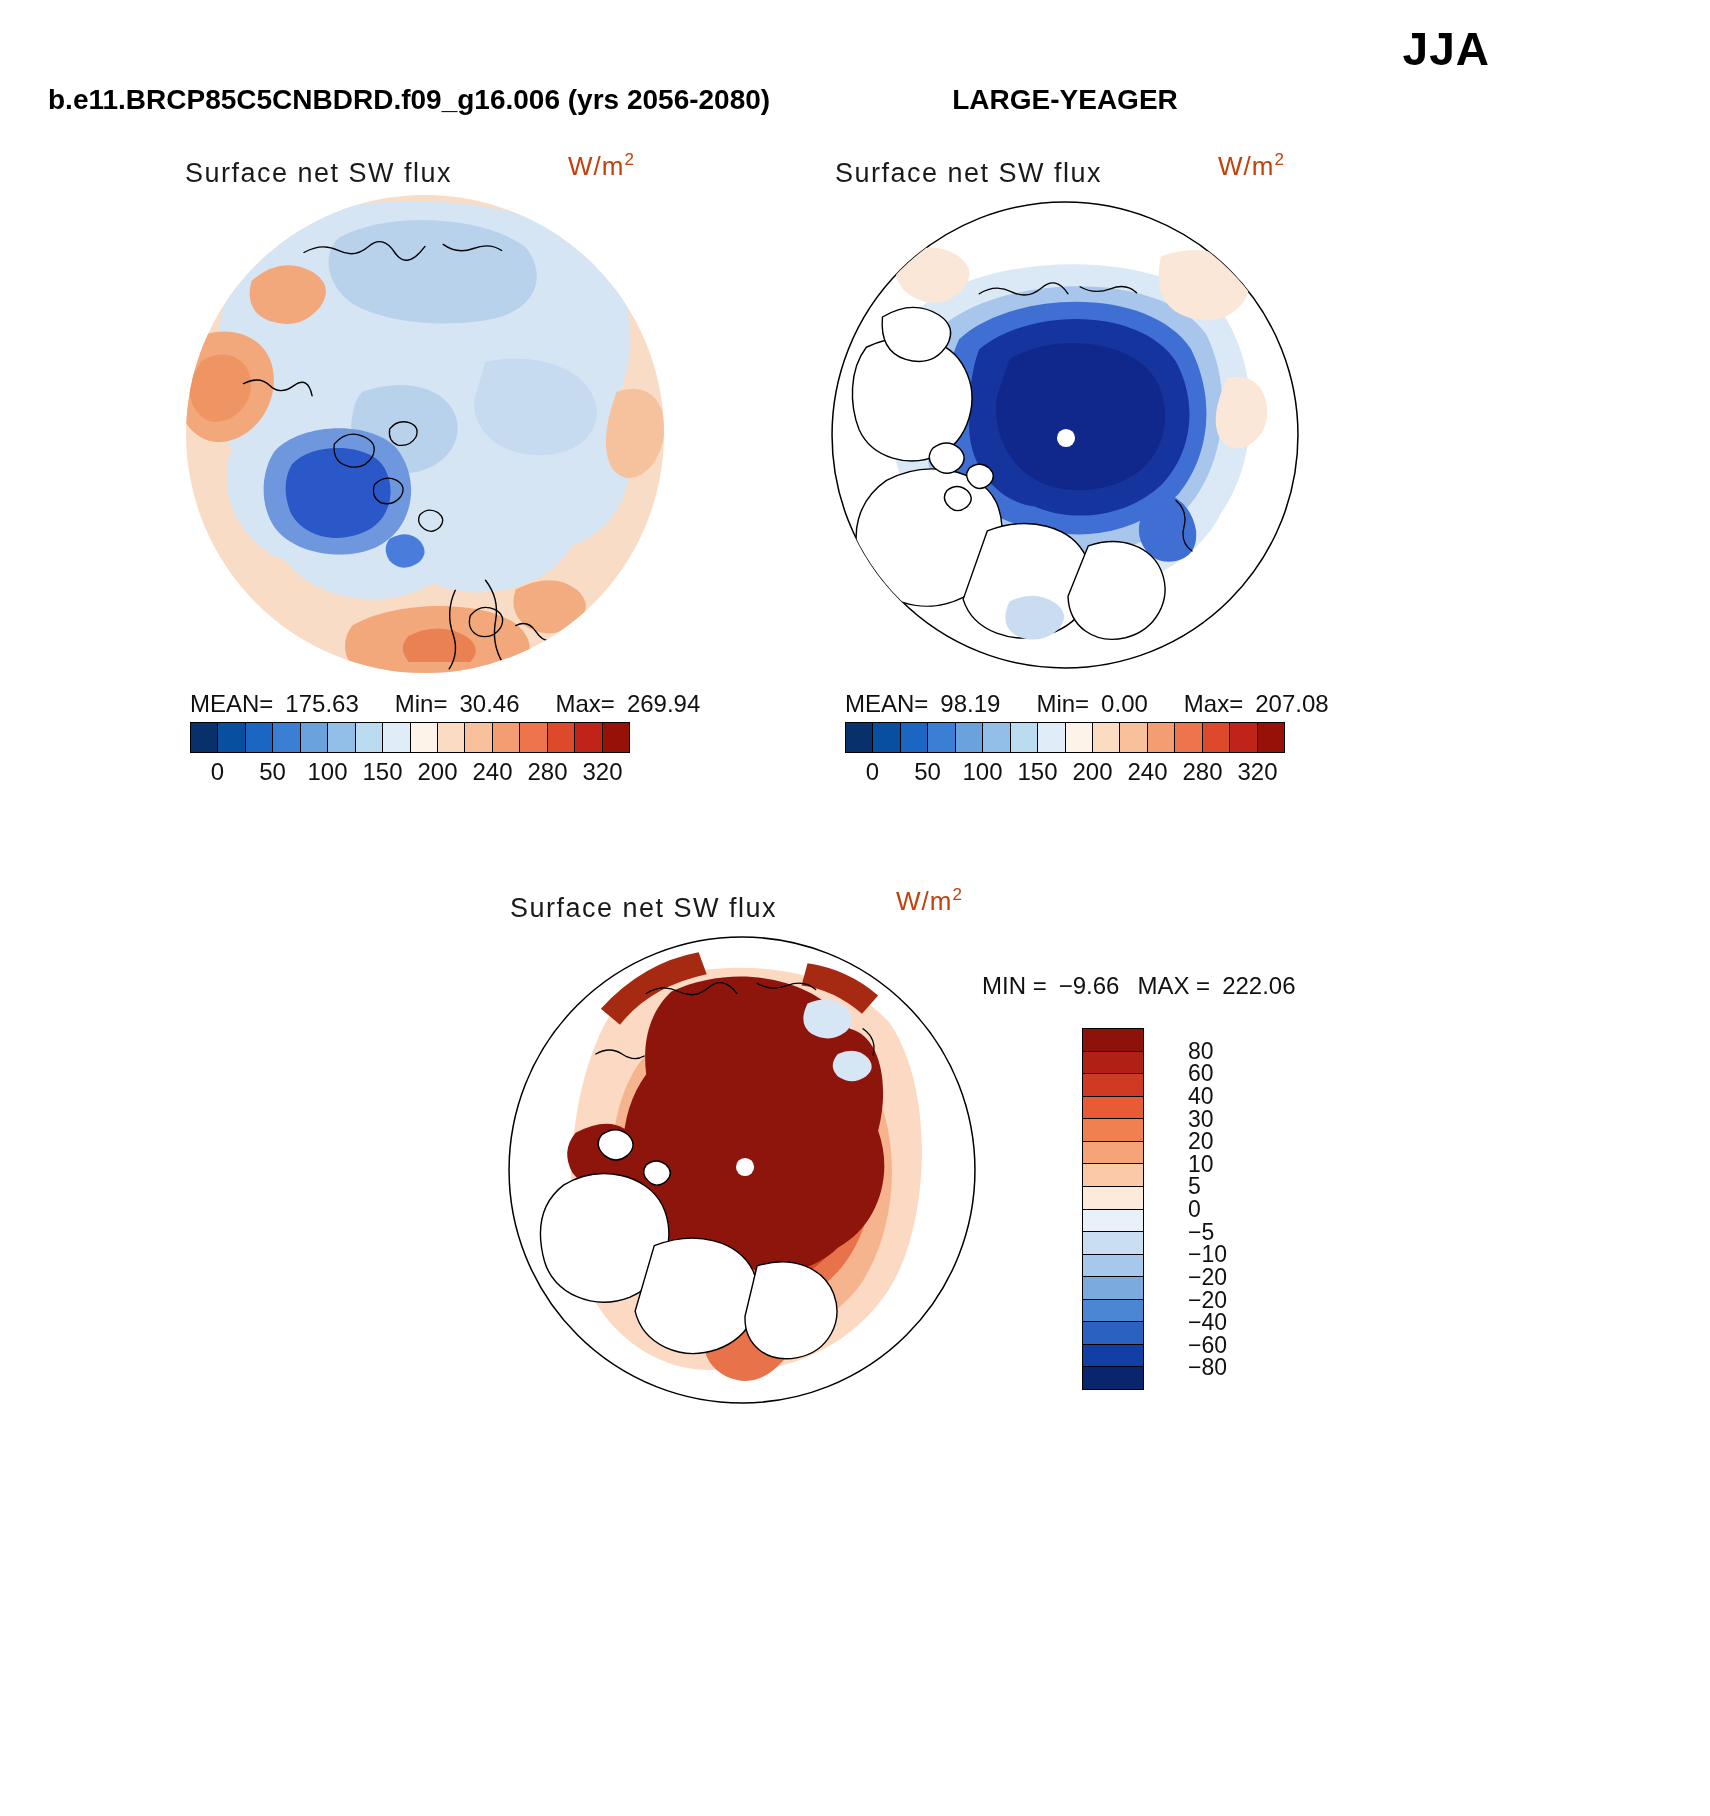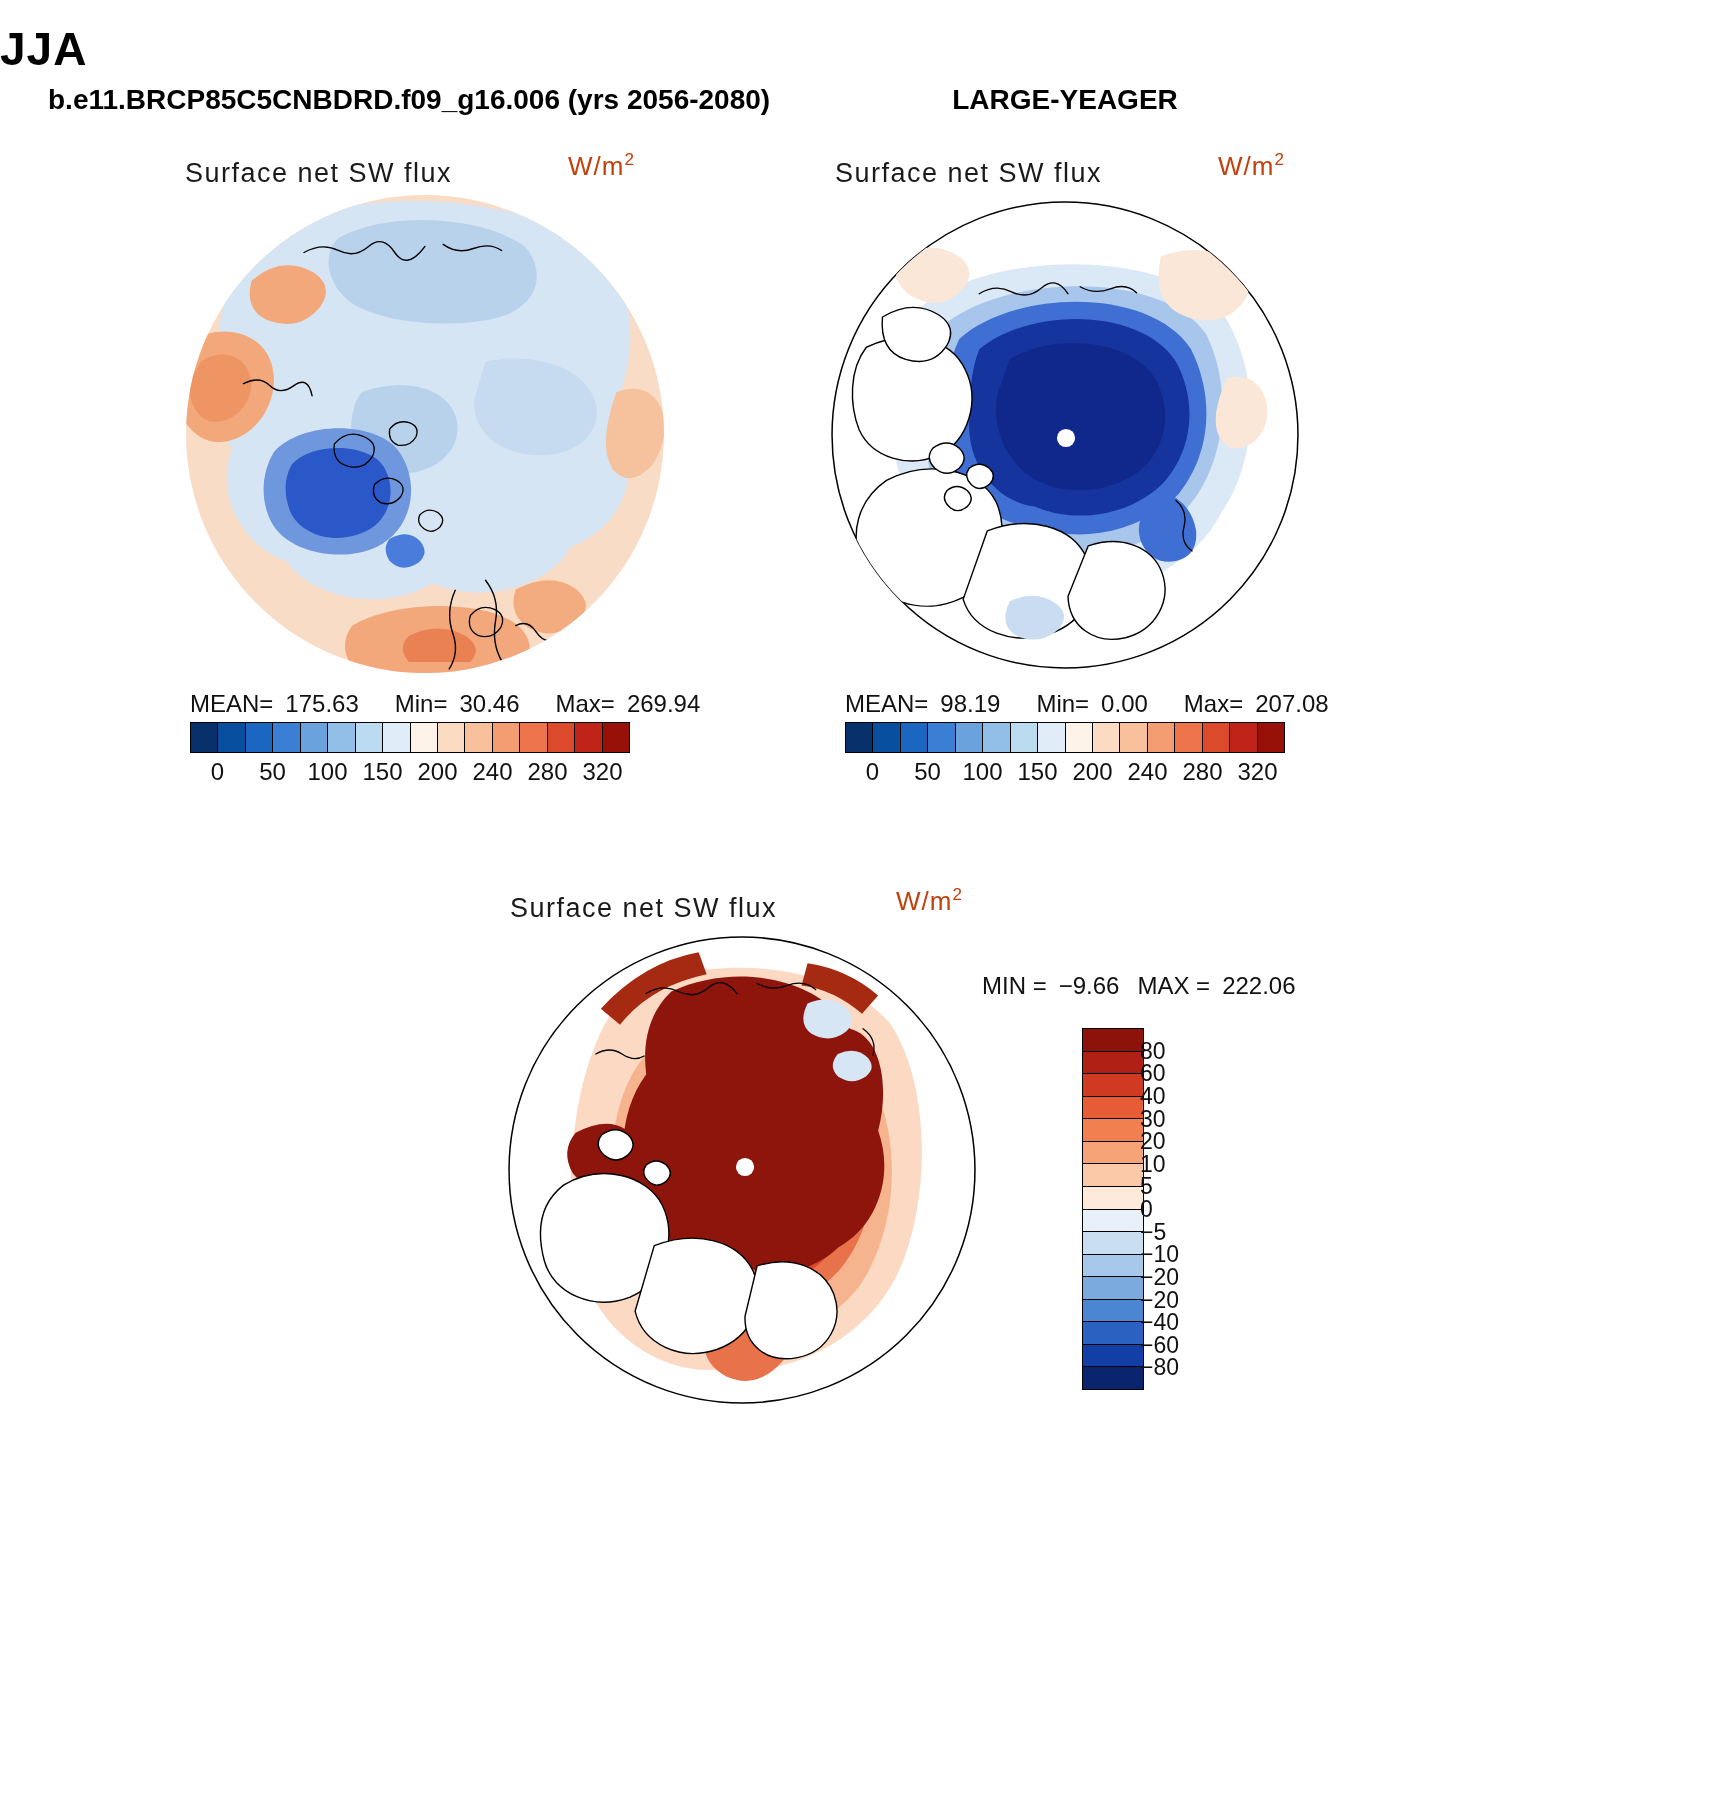--- a/index.html
+++ b/index.html
@@ -1,19 +1,19 @@
 <!DOCTYPE html>
 <html><head>
 <meta charset="utf-8">
 <style>
   html,body{margin:0;padding:0;background:#fff;}
   .page{position:relative;width:1710px;height:1816px;background:#ffffff;overflow:hidden;
         font-family:"Liberation Sans",sans-serif;color:#000;}
   .abs{position:absolute;}
-  .main-title{top:22px;left:0;width:1490px;text-align:left;font-size:46px;font-weight:bold;letter-spacing:1px;}
+  .main-title{top:22px;left:0;width:1490px;text-align:right;font-size:46px;font-weight:bold;letter-spacing:1px;}
   .sub{font-size:28px;font-weight:bold;white-space:nowrap;}
   .sub-left{top:84px;left:48px;width:760px;}
   .sub-right{top:84px;left:790px;width:550px;text-align:center;}
   .diff-title{top:814px;left:0;width:1480px;text-align:center;font-size:28px;font-weight:bold;}
   .fieldlabel{font-size:27px;letter-spacing:1.5px;color:#1a1a1a;white-space:nowrap;}
   .units{font-size:26px;letter-spacing:1px;color:#c2410c;white-space:nowrap;}
   .units sup{font-size:17px;}
   .stats{font-size:24px;white-space:nowrap;color:#111;}
   .stats .val{margin-left:12px;}
   .stats .lbl2{margin-left:36px;}
@@ -244,21 +244,21 @@
       <div class="cb-seg" style="background: rgb(253, 234, 219);"></div>
       <div class="cb-seg" style="background: rgb(232, 241, 250);"></div>
       <div class="cb-seg" style="background: rgb(202, 222, 242);"></div>
       <div class="cb-seg" style="background: rgb(166, 200, 234);"></div>
       <div class="cb-seg" style="background: rgb(122, 170, 222);"></div>
       <div class="cb-seg" style="background: rgb(75, 134, 210);"></div>
       <div class="cb-seg" style="background: rgb(43, 98, 194);"></div>
       <div class="cb-seg" style="background: rgb(17, 63, 166);"></div>
       <div class="cb-seg" style="background: rgb(8, 37, 110);"></div>
     </div>
-  <div class="abs vticks" style="left:1140px;top:1028px;height:362px;">
+  <div class="abs vticks" style="left:1188px;top:1028px;height:362px;">
       <span class="tick" style="top: 6.25%;">80</span>
       <span class="tick" style="top: 12.5%;">60</span>
       <span class="tick" style="top: 18.75%;">40</span>
       <span class="tick" style="top: 25%;">30</span>
       <span class="tick" style="top: 31.25%;">20</span>
       <span class="tick" style="top: 37.5%;">10</span>
       <span class="tick" style="top: 43.75%;">5</span>
       <span class="tick" style="top: 50%;">0</span>
       <span class="tick" style="top: 56.25%;">−5</span>
       <span class="tick" style="top: 62.5%;">−10</span>

